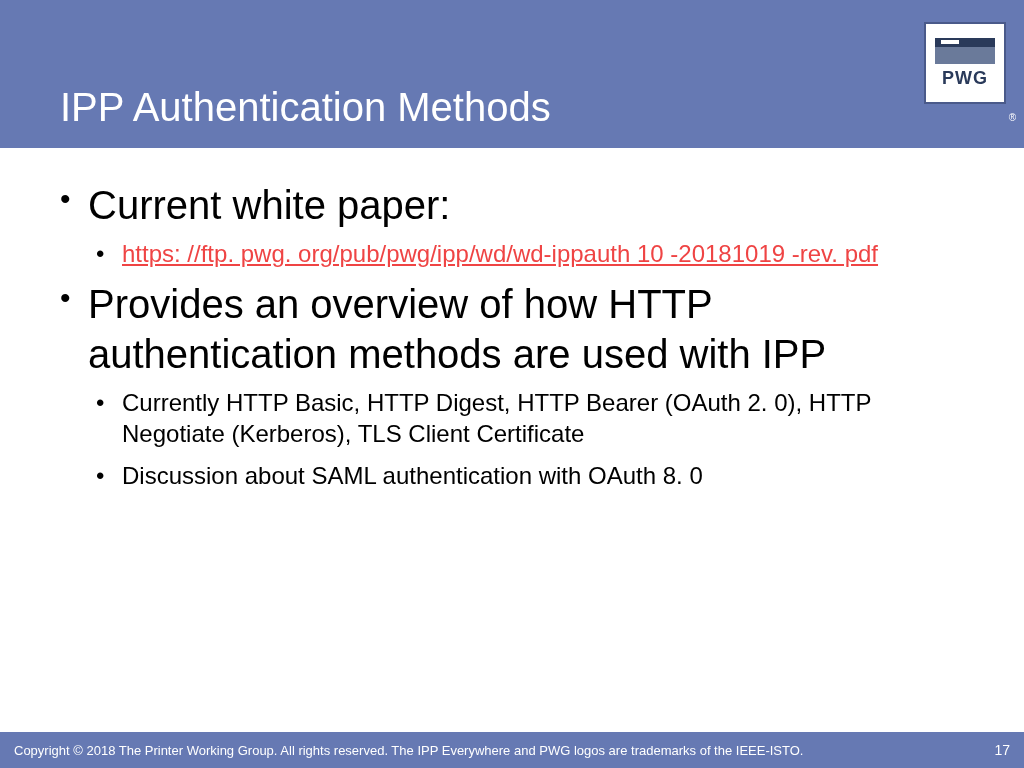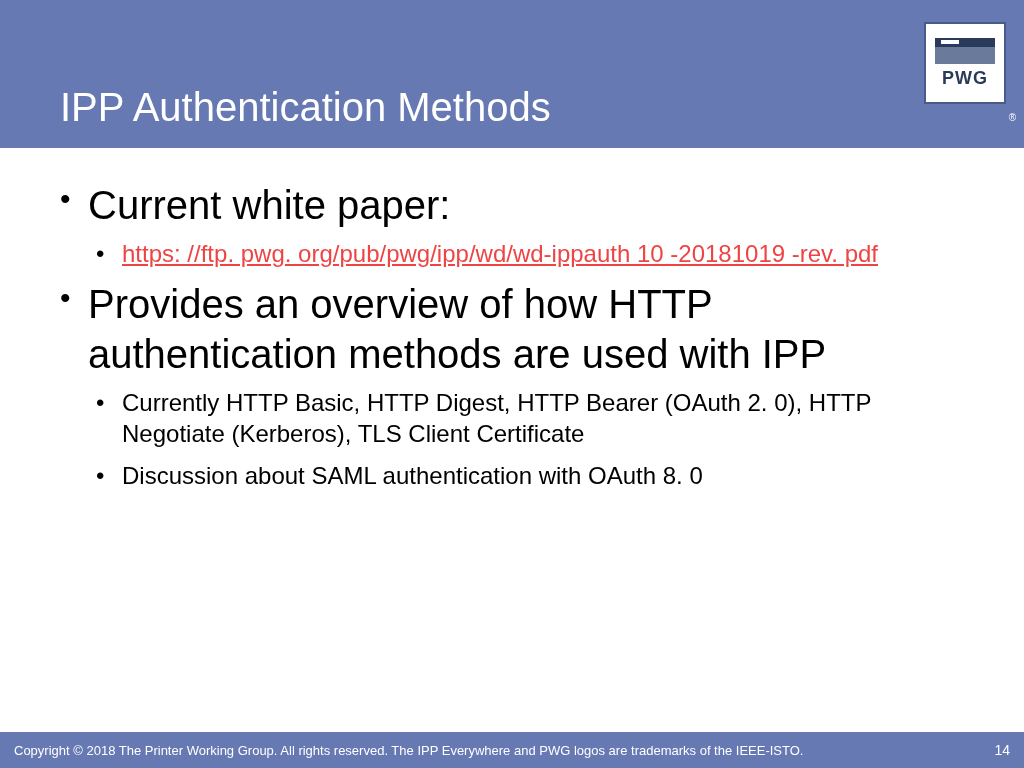--- a/index.html
+++ b/index.html
@@ -141,14 +141,14 @@
   <div class="bullet-l2">
     <span class="link">https: //ftp. pwg. org/pub/pwg/ipp/wd/wd-ippauth 10 -20181019 -rev. pdf</span>
   </div>
   <div class="bullet-l1">Provides an overview of how HTTP authentication methods are used with IPP</div>
   <div class="bullet-l2">Currently HTTP Basic, HTTP Digest, HTTP Bearer (OAuth 2. 0), HTTP Negotiate (Kerberos), TLS Client Certificate</div>
   <div class="bullet-l2">Discussion about SAML authentication with OAuth 8. 0</div>
 </div>
 
 <div class="footer">
   <div class="copy">Copyright © 2018 The Printer Working Group. All rights reserved. The IPP Everywhere and PWG logos are trademarks of the IEEE-ISTO.</div>
-  <div class="page">14</div>
+  <div class="page">17</div>
 </div>
 
 </body></html>

